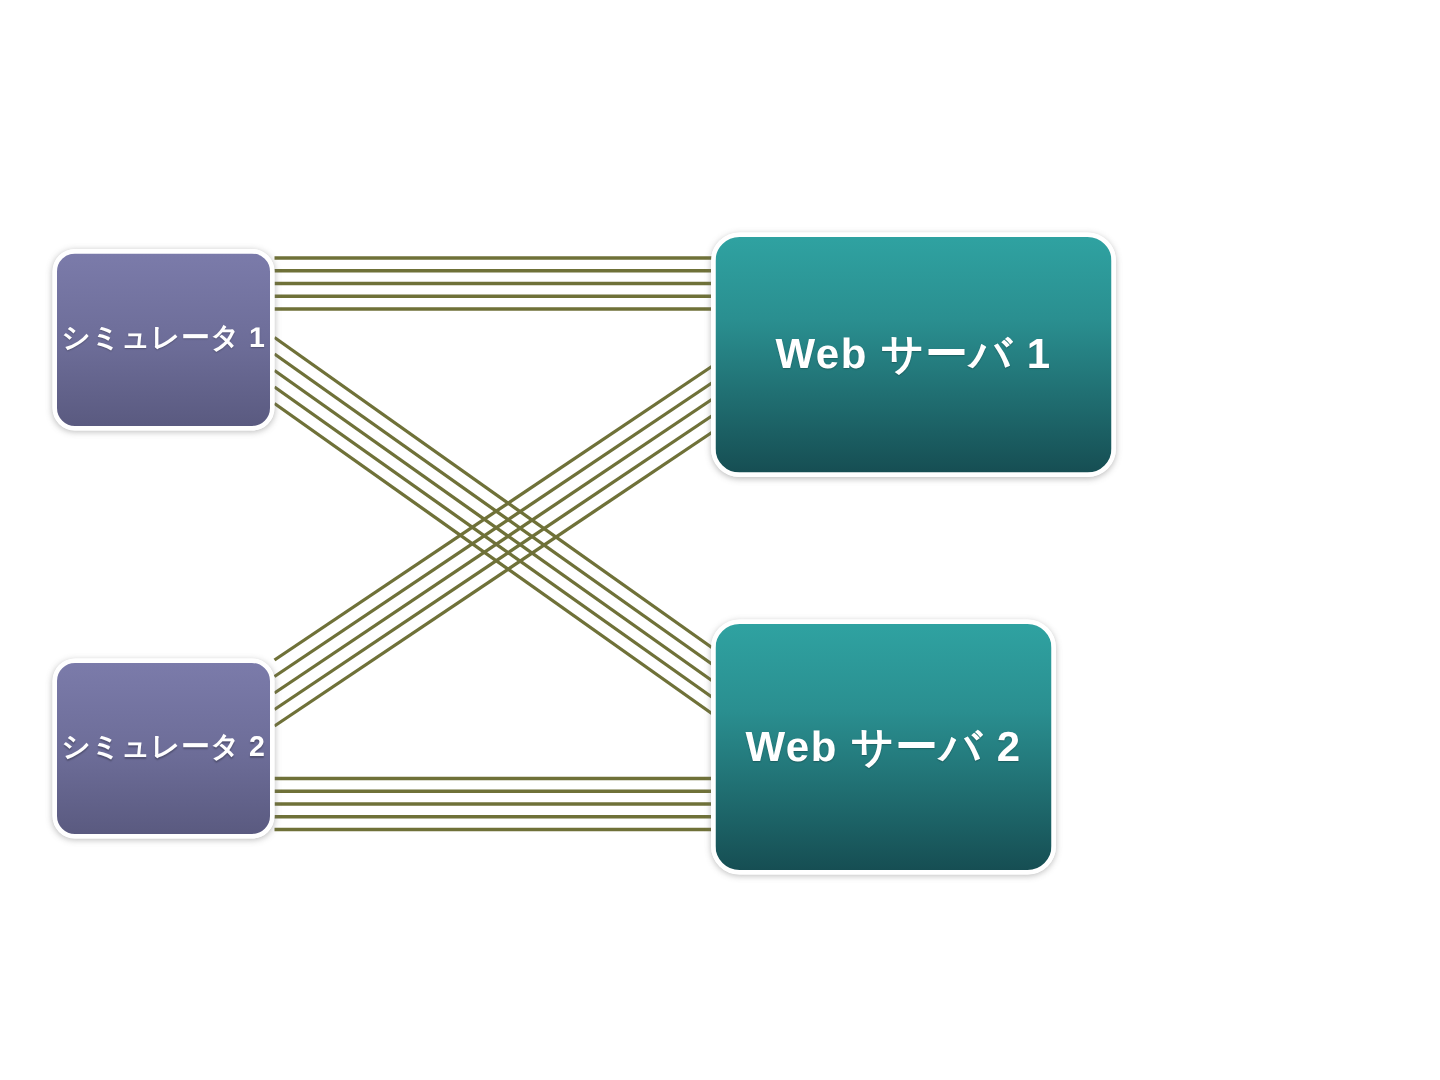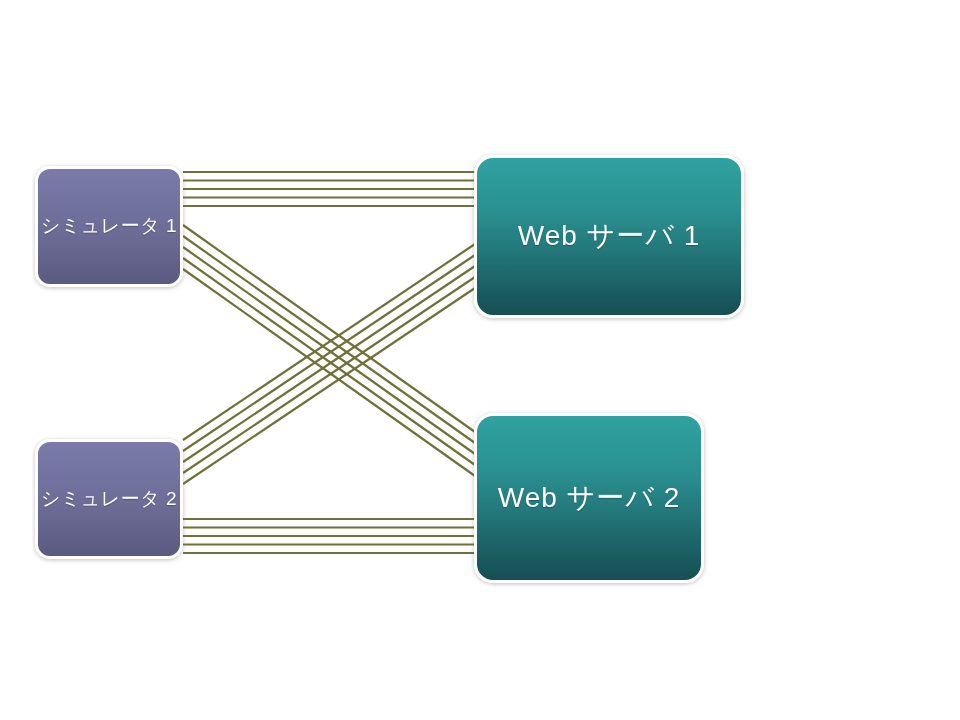--- a/index.html
+++ b/index.html
@@ -47,20 +47,21 @@
   .node.server {
     border-radius: 19px;
     background: linear-gradient(to bottom, #2fa2a1 0%, #2a8f90 35%, #164e53 100%);
     font-size: 28px;
     letter-spacing: 1px;
   }
   .node .label {
     padding: 0 4px;
     text-shadow: 0 1px 1px rgba(0,0,0,0.25);
     white-space: nowrap;
+    font-weight: bold;
   }
 </style>
 </head>
 <body>
 
 <div class="canvas">
 
   <svg class="connectors" xmlns="http://www.w3.org/2000/svg" viewBox="0 0 960 720">
       <line x1="183" y1="172" x2="475" y2="172" stroke="#6f7138" stroke-width="2.2"></line>
       <line x1="183" y1="180.5" x2="475" y2="180.5" stroke="#6f7138" stroke-width="2.2"></line>

